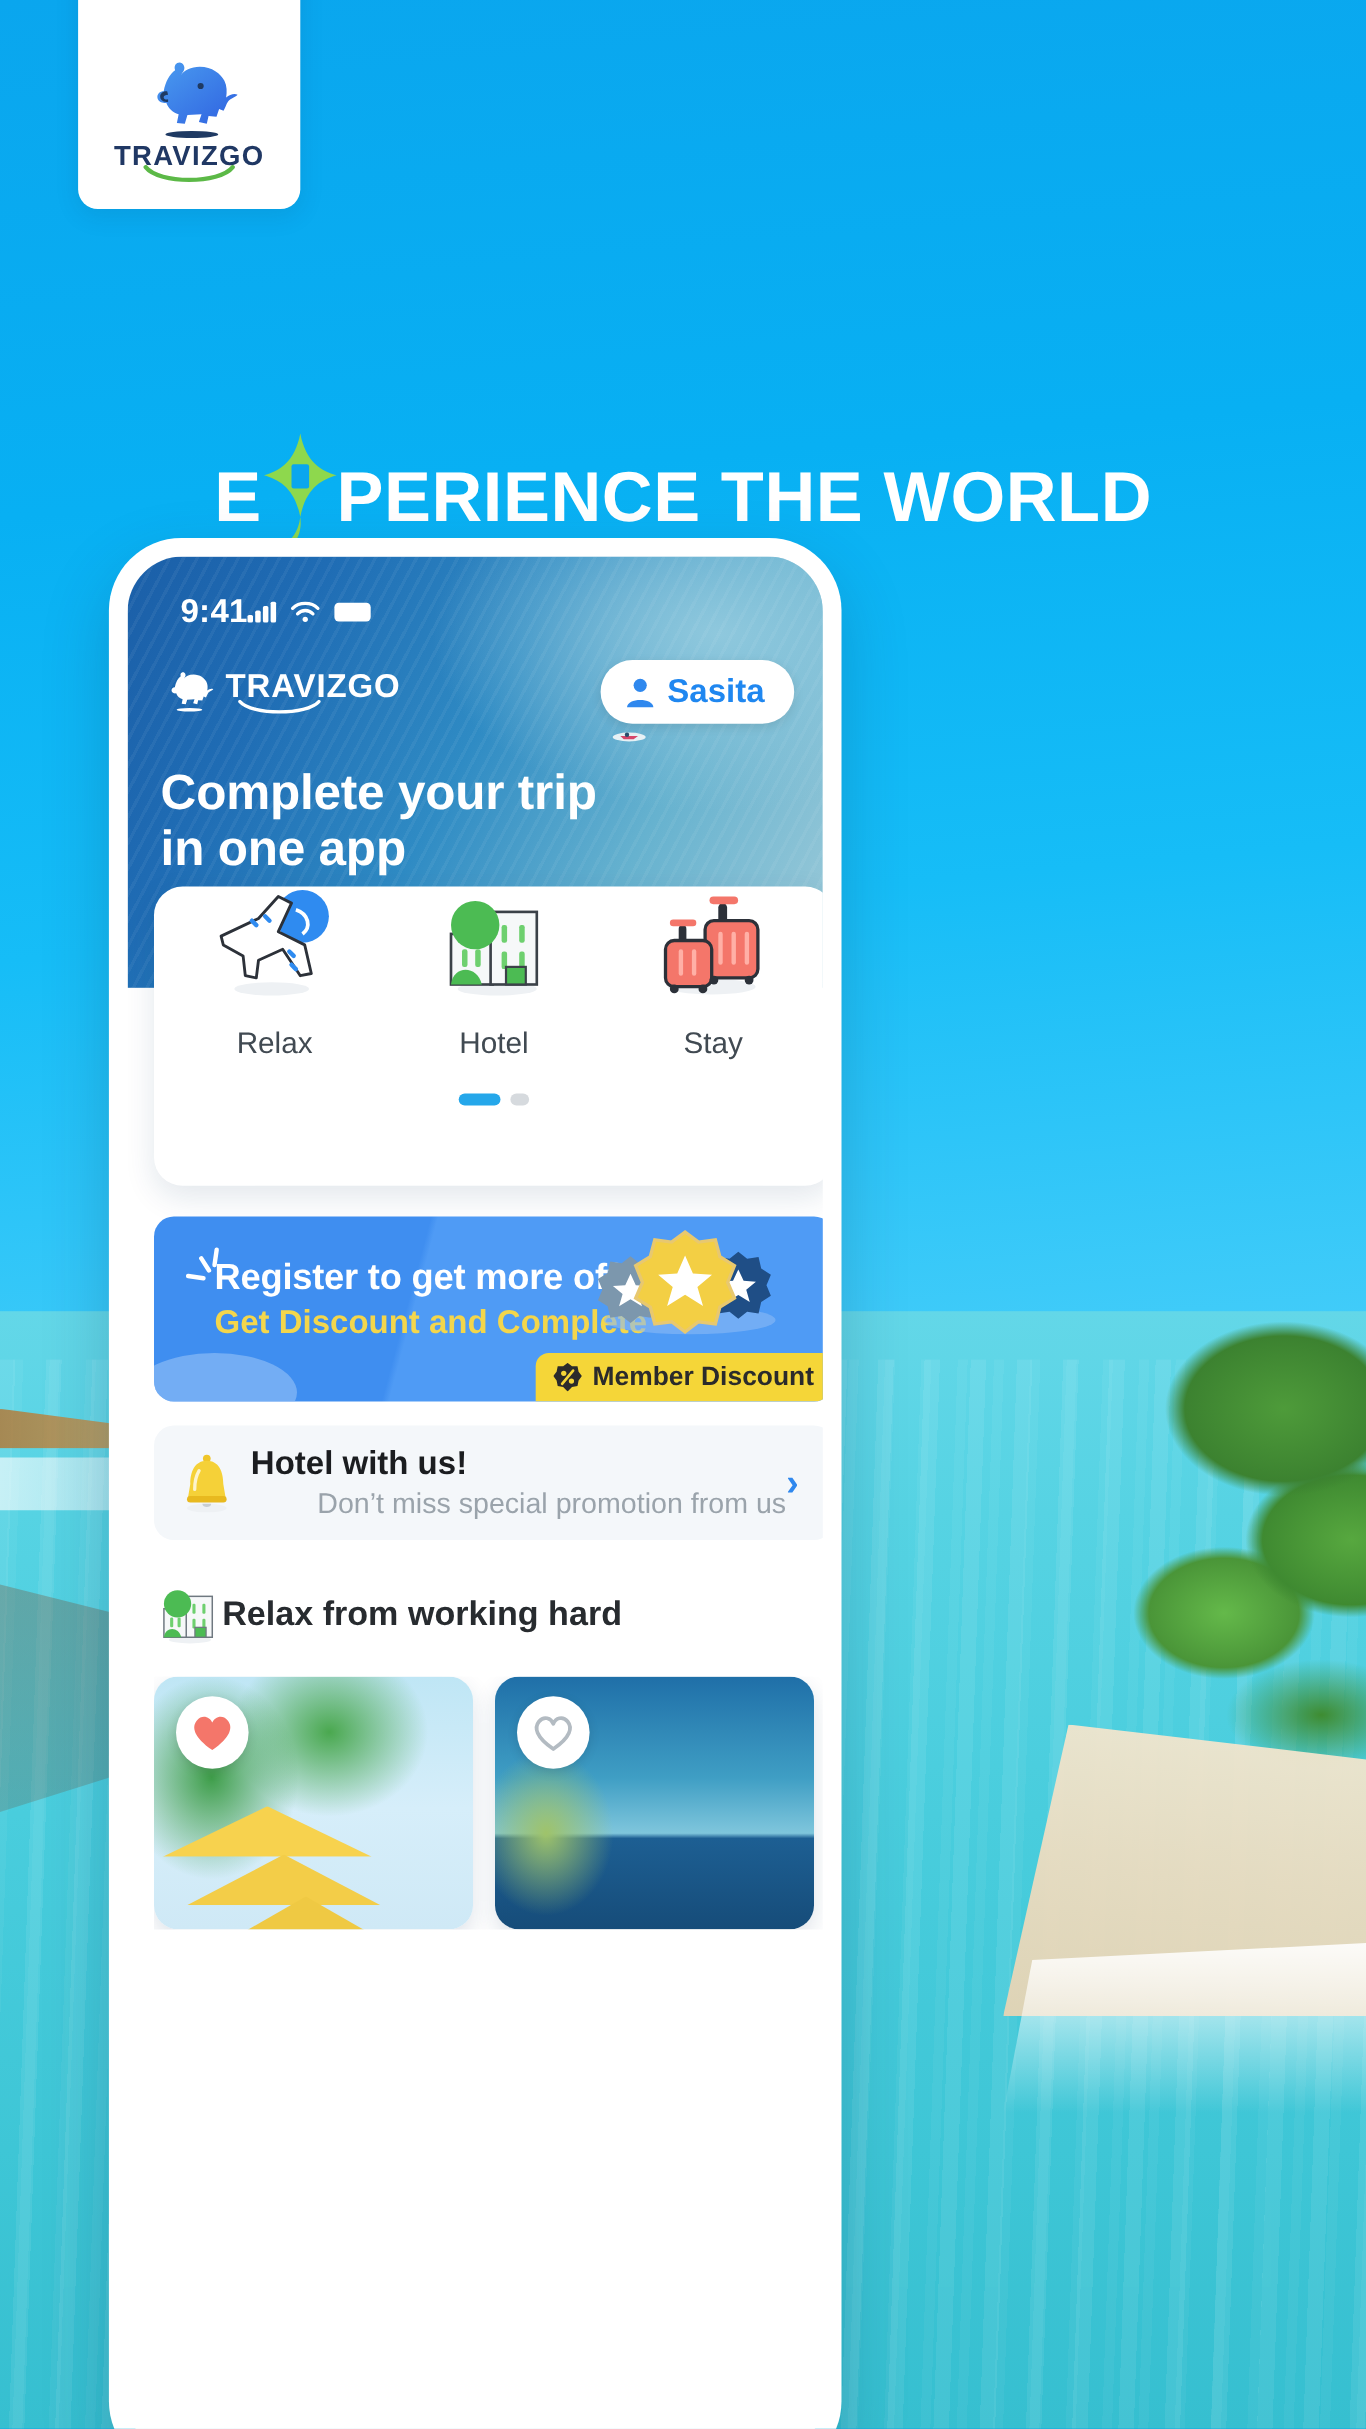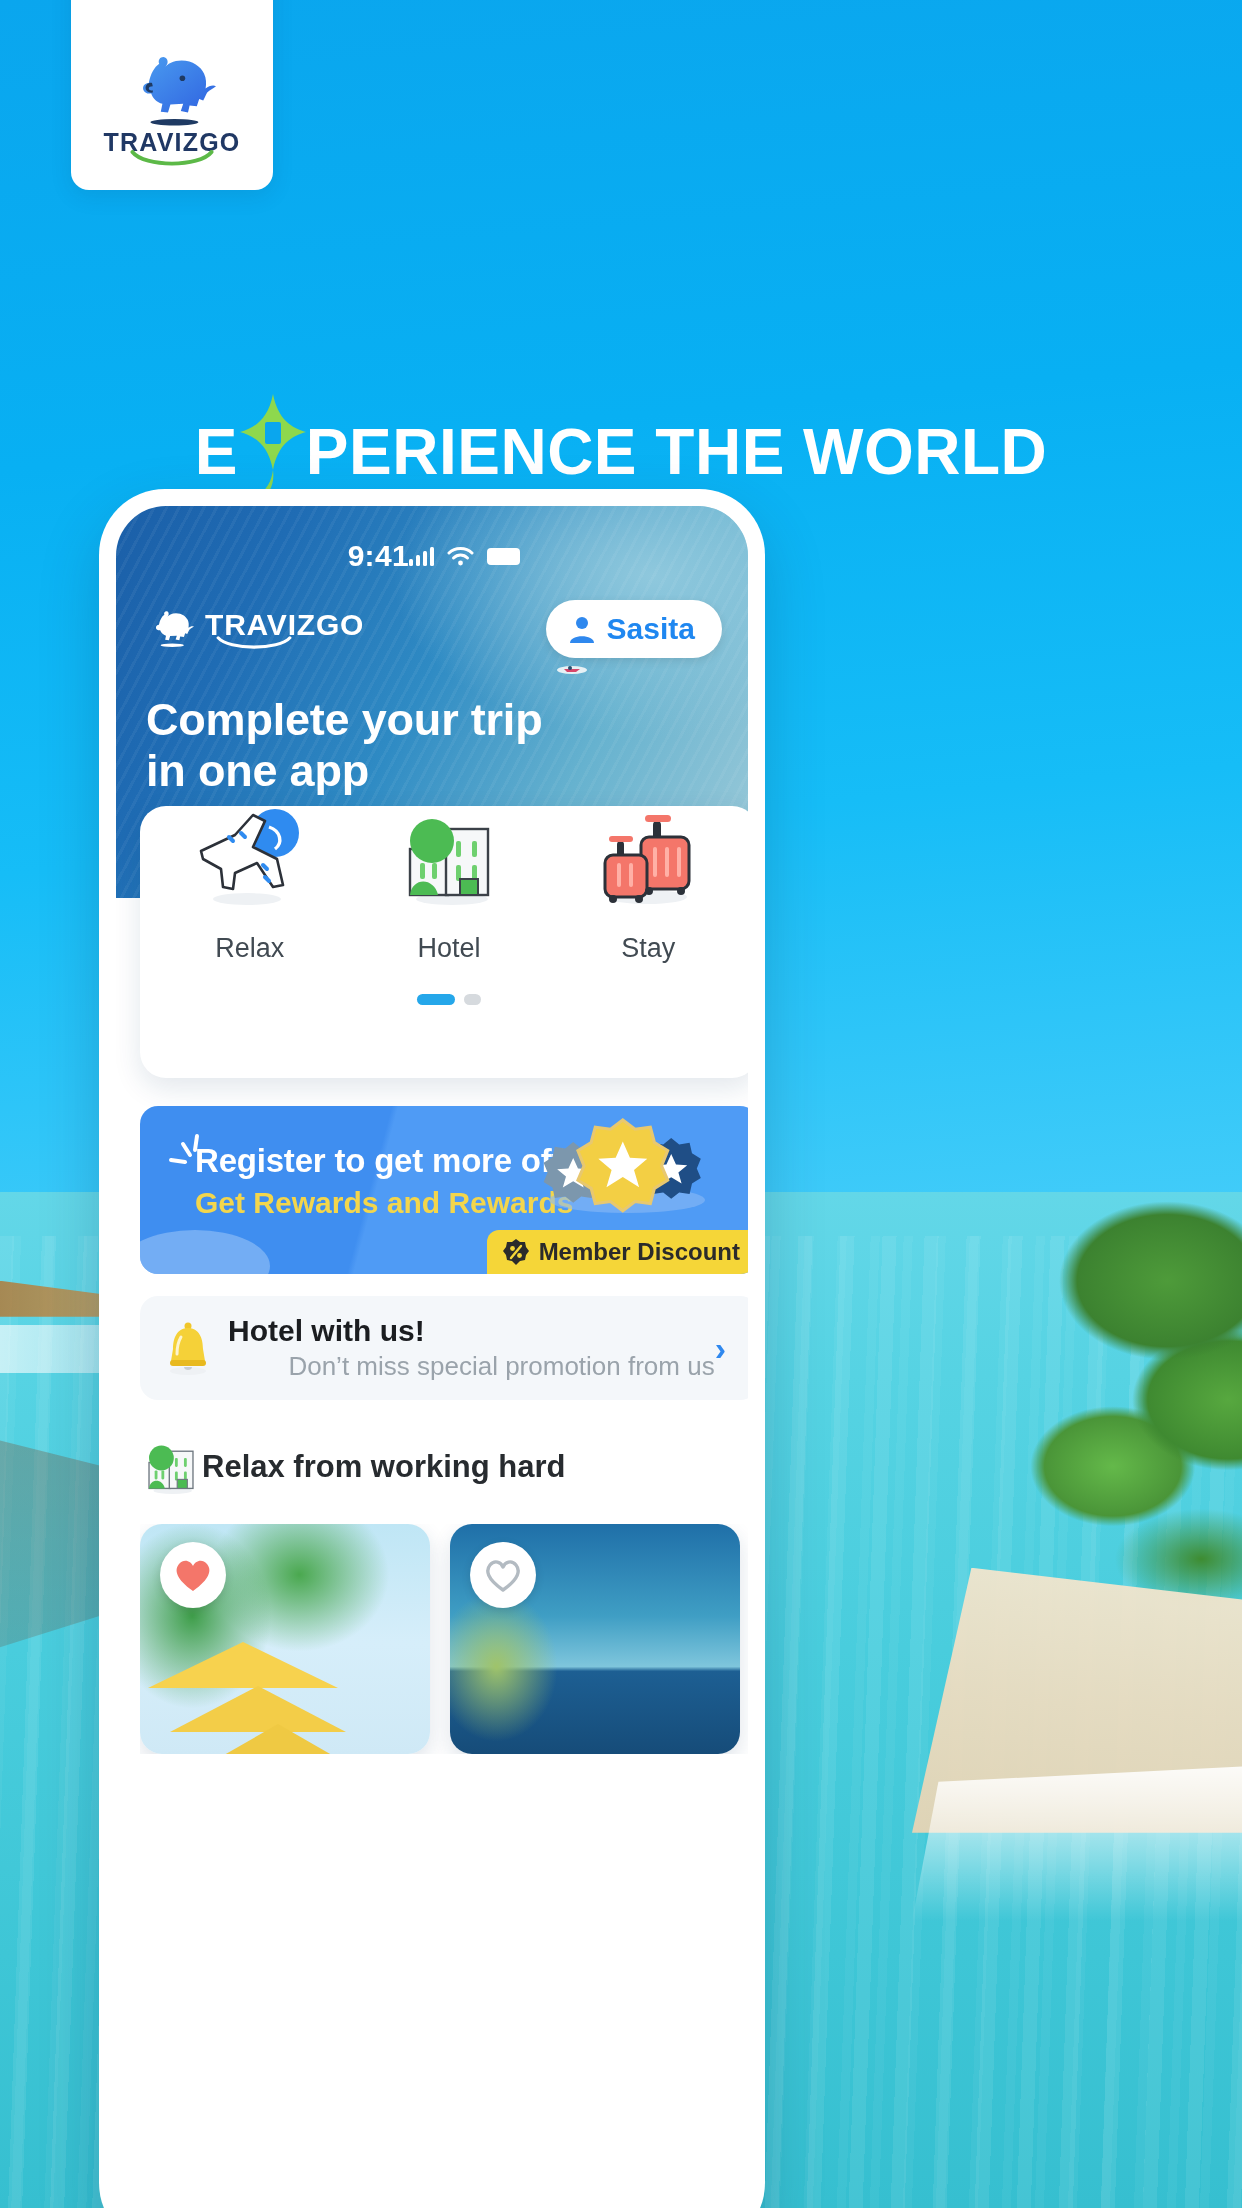--- a/index.html
+++ b/index.html
@@ -73,21 +73,21 @@
   
   .hero{position:absolute;left:0;top:0;width:100%;height:392px;
     background:
       radial-gradient(ellipse 420px 260px at 85% 18%,#8fc8dd 0%,rgba(143,200,221,0) 62%),
       linear-gradient(118deg,#1b5fa8 0%,#1f6cb4 22%,#2f8bc4 48%,#66b2cf 72%,#9ecbd9 100%);}
   .hero-tex{position:absolute;inset:0;
     background:repeating-linear-gradient(118deg,rgba(255,255,255,.05) 0 3px,rgba(255,255,255,0) 3px 11px);}
   .hero-boat{position:absolute;left:69%;top:40%;width:40px;height:13px;}
 
   .statusbar{position:absolute;left:0;top:0;width:100%;height:78px;
-    display:flex;align-items:center;justify-content:center;
+    display:flex;align-items:center;justify-content:flex-start;
     padding:22px 44px 0 48px;color:#fff;}
   .sb-time{font-size:30px;font-weight:700;letter-spacing:.3px;}
   .sb-icons{display:flex;align-items:center;gap:13px;}
   .sig{display:flex;align-items:flex-end;gap:2.5px;height:19px;}
   .sig i{display:block;width:4.5px;background:#fff;border-radius:1.5px;}
   .sig i:nth-child(1){height:7px;} .sig i:nth-child(2){height:11px;}
   .sig i:nth-child(3){height:15px;} .sig i:nth-child(4){height:19px;}
   .batt{width:33px;height:17px;border-radius:4px;background:#fff;}
 
   .app-header{position:absolute;left:0;top:86px;width:100%;height:74px;
@@ -356,21 +356,21 @@
     <div class="reg-cloud"></div>
     <svg class="reg-spark" viewBox="0 0 58 58">
       <g stroke="#ffffff" stroke-width="4" stroke-linecap="round">
         <path d="M30 6 L28 20"></path>
             <path d="M16 14 L23 25"></path>
             <path d="M4 30 L18 32"></path>
       </g>
     </svg>
     <div class="reg-txt">
       <div class="reg-t1">Register to get more offer!</div>
-      <div class="reg-t2">Get Rewards and Rewards</div>
+      <div class="reg-t2">Get Discount and Complete</div>
     </div>
     <svg class="reg-badges" viewBox="0 0 190 98">
       <ellipse cx="95" cy="82" rx="78" ry="13" fill="#8ab9f5" opacity=".6"></ellipse>
       <g transform="translate(14,24) scale(.80)">
         <path d="M34 0 L44 8 L57 6 L60 19 L71 26 L66 38 L71 50 L60 57 L57 70 L44 68 L34 76 L24 68 L11 70 L8 57 L-3 50 L2 38 L-3 26 L8 19 L11 6 L24 8Z" fill="#7c97ad"></path>
         <path d="M34 20 L40 33 L54 34 L43 43 L47 57 L34 49 L21 57 L25 43 L14 34 L28 33Z" fill="#fff"></path>
       </g>
       <g transform="translate(112,20) scale(.80)">
         <path d="M34 0 L44 8 L57 6 L60 19 L71 26 L66 38 L71 50 L60 57 L57 70 L44 68 L34 76 L24 68 L11 70 L8 57 L-3 50 L2 38 L-3 26 L8 19 L11 6 L24 8Z" fill="#1f4e86"></path>
         <path d="M34 20 L40 33 L54 34 L43 43 L47 57 L34 49 L21 57 L25 43 L14 34 L28 33Z" fill="#fff"></path>

